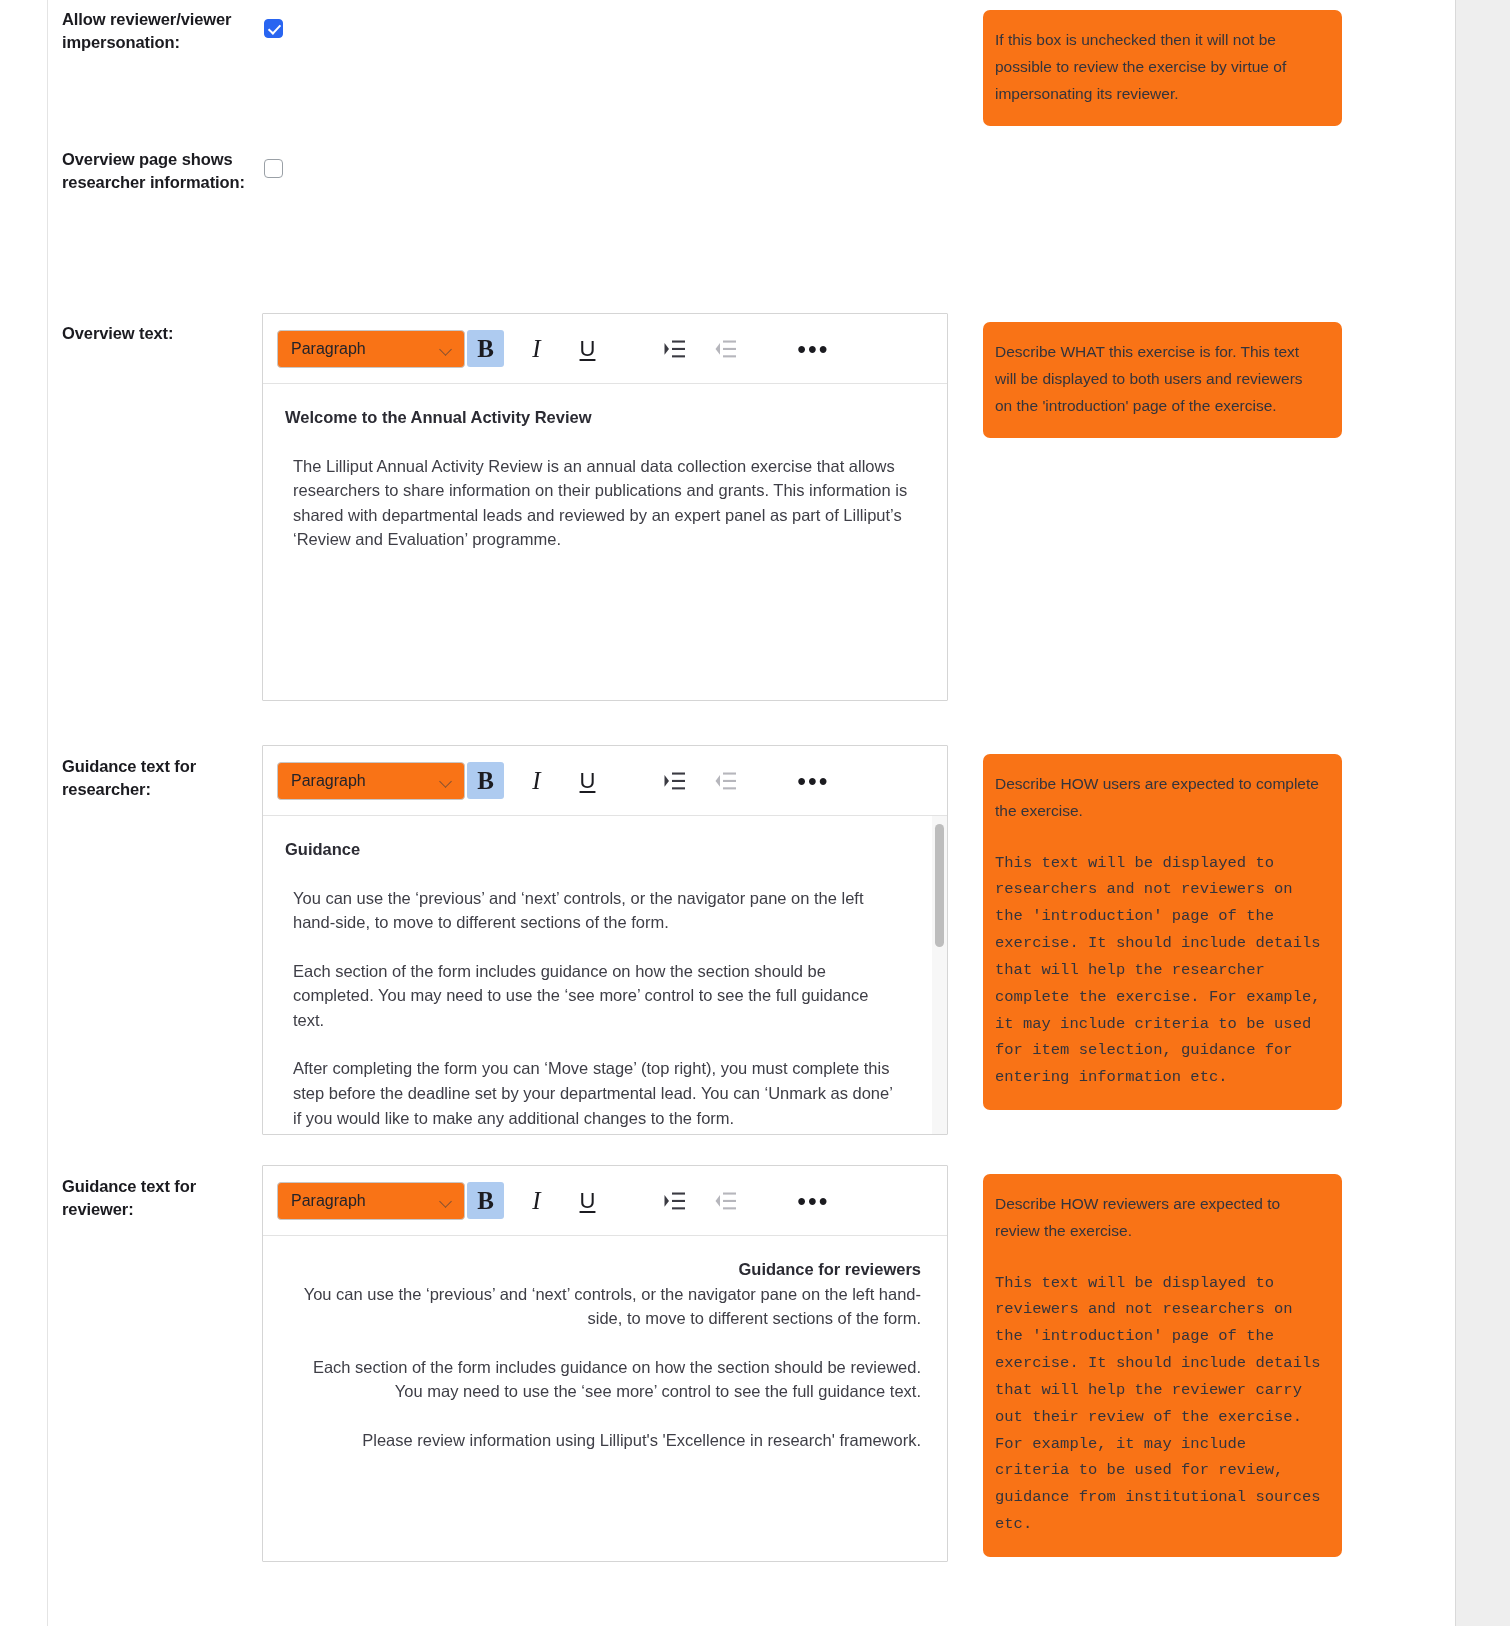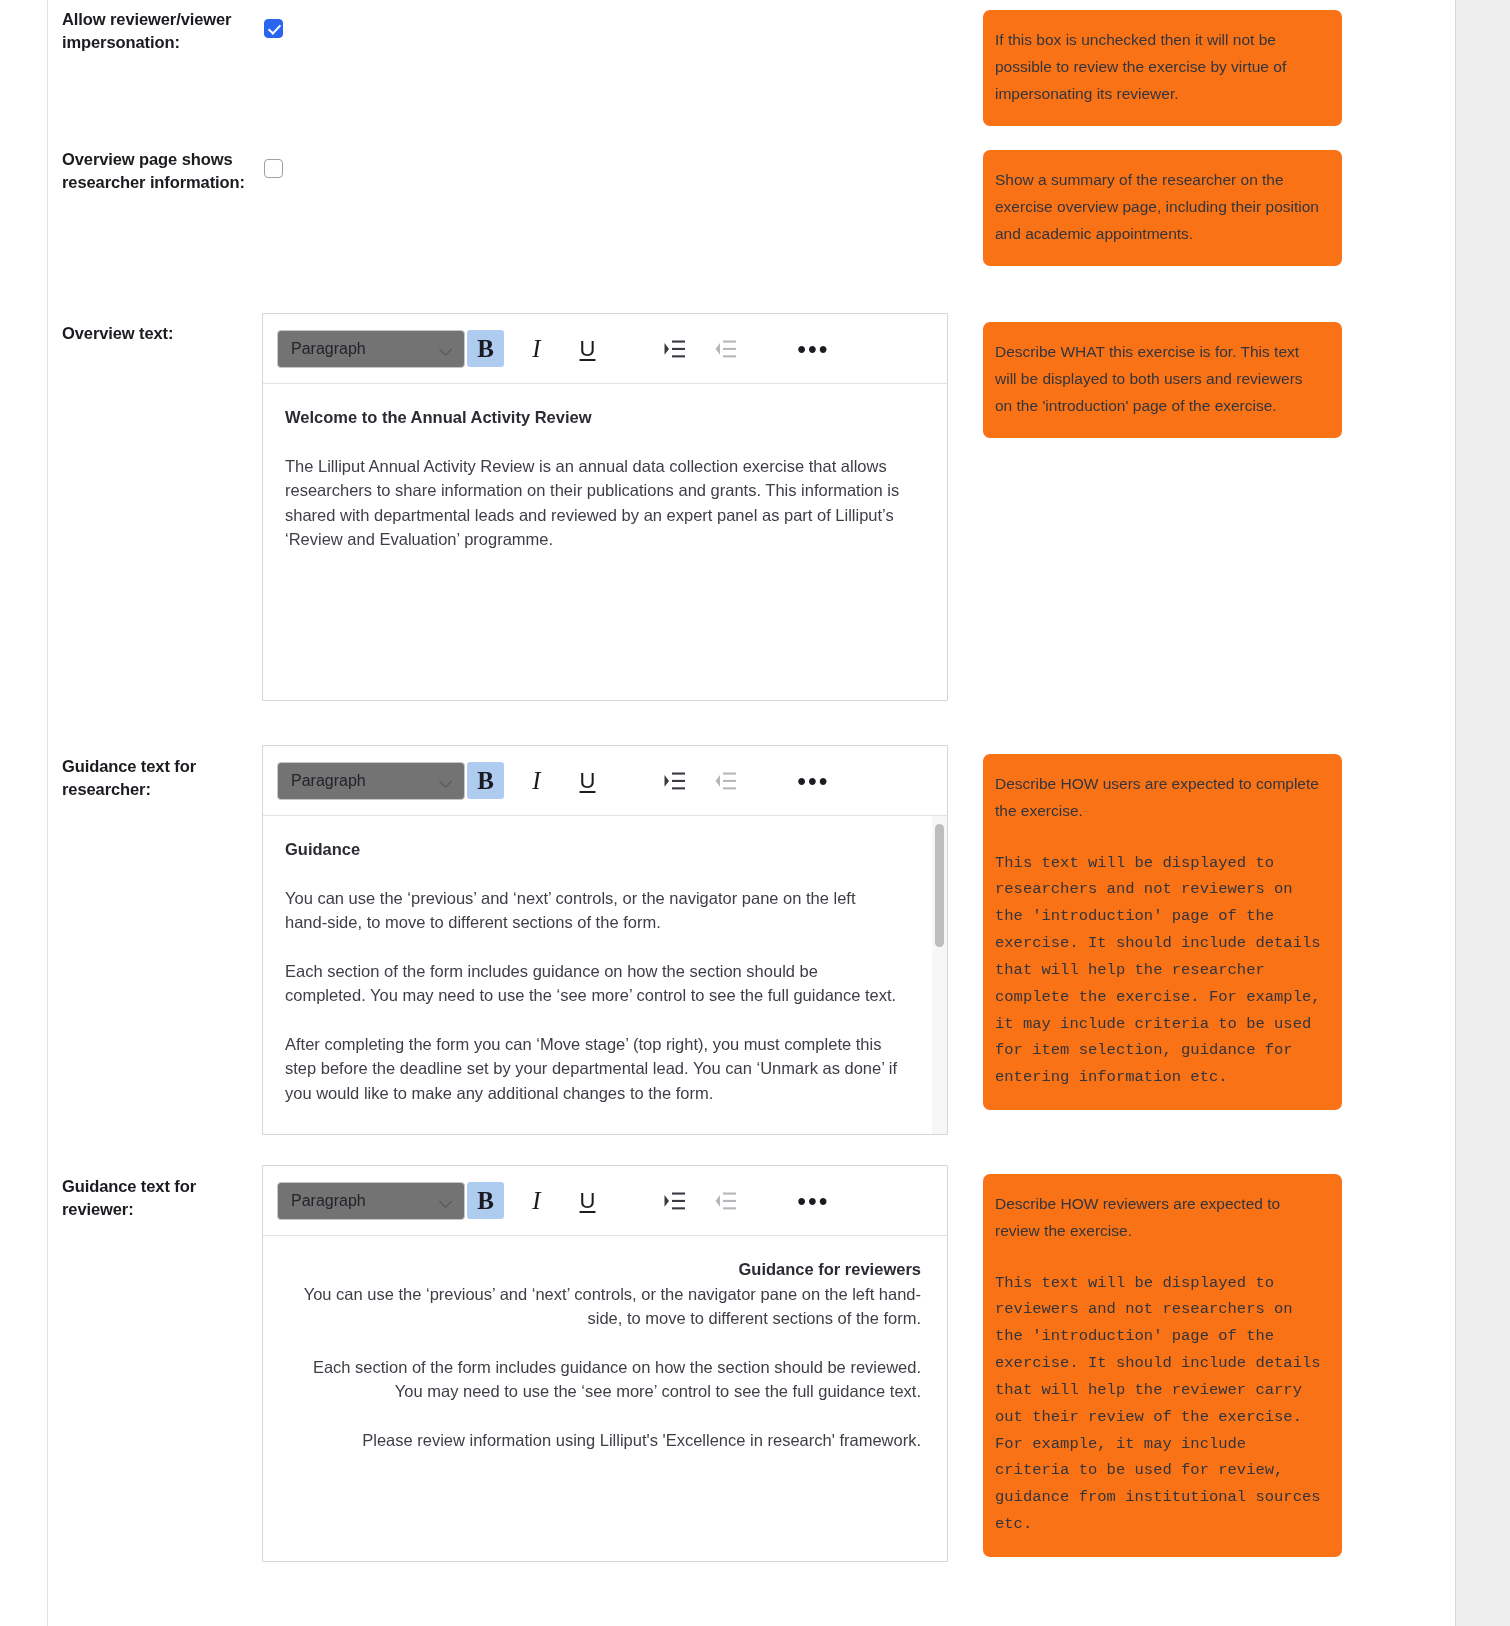--- a/index.html
+++ b/index.html
@@ -119,21 +119,21 @@
     height: 70px;
     padding: 0 14px;
     border-bottom: 1px solid #e3e3e3;
     background: #ffffff;
   }
   .blockfmt {
     width: 188px;
     height: 38px;
     border: 1px solid #c7c7c7;
     border-radius: 4px;
-    background: #737373;
+    background: #f97316;
     display: flex;
     align-items: center;
     justify-content: space-between;
     padding: 0 11px 0 13px;
     font-size: 16px;
     color: #23232a;
     cursor: pointer;
     margin-right: 2px;
   }
   .chev {
@@ -170,21 +170,21 @@
 
   .editor-body {
     padding: 21px 26px 0 22px;
     font-size: 16.5px;
     line-height: 1.49;
     color: #3e3e46;
     position: relative;
     overflow: hidden;
   }
   .editor-body p { margin: 0; }
-  .editor-body p + p { margin-top: 24px; }
+  .editor-body p + p { margin-top: 24px; margin-left: 8px; }
   .editor-body .h { font-weight: 700; color: #2b2b33; }
   .editor-body .tight + .tight { margin-top: 0; }
 
   .ov-body   { height: 316px; }
   .gr-body   { height: 318px; }
   .gv-body   { height: 325px; text-align: right; }
 
   
   .vscroll {
     position: absolute;
@@ -219,25 +219,20 @@
         <div class="help">
           <p>If this box is unchecked then it will not be possible to review the exercise by virtue of impersonating its reviewer.</p>
         </div>
       </div>
     </div>
 
     <div class="row" style="height:168px;">
       <div class="label-cell">Overview page shows researcher information:</div>
       <div class="control-cell" style="padding-top:19px;">
         <span class="cb"></span>
-      </div>
-      <div class="help-cell">
-        <div class="help">
-          <p>Show a summary of the researcher on the exercise overview page, including their position and academic appointments.</p>
-        </div>
       </div>
     </div>
 
     <div class="row" style="height:432px;">
       <div class="label-cell" style="padding-top:14px;">Overview text:</div>
       <div class="control-cell" style="padding-top:5px;">
         <div class="editor">
           <div class="toolbar">
             <div class="blockfmt">
               <span>Paragraph</span>

